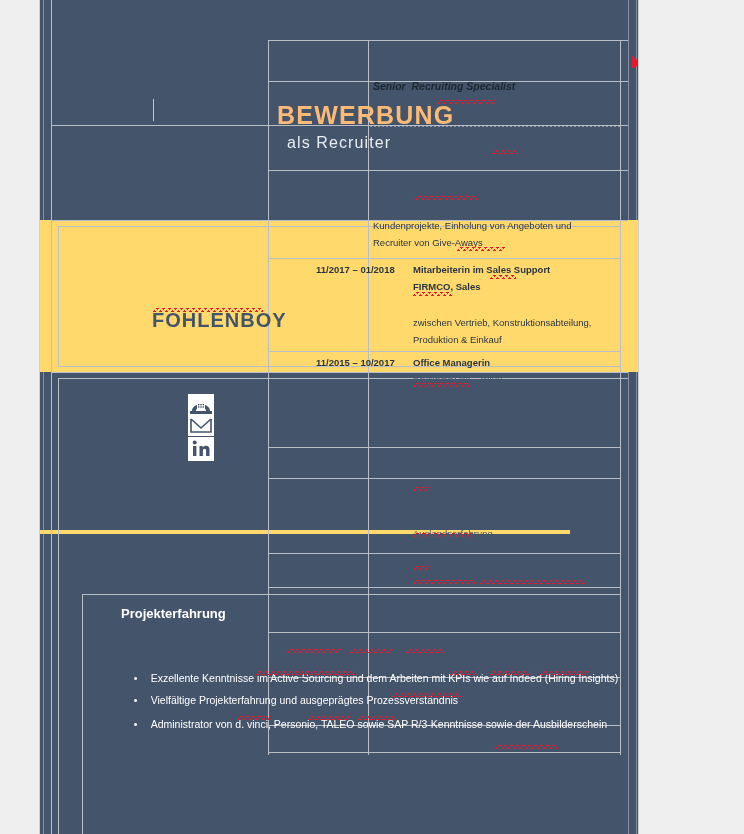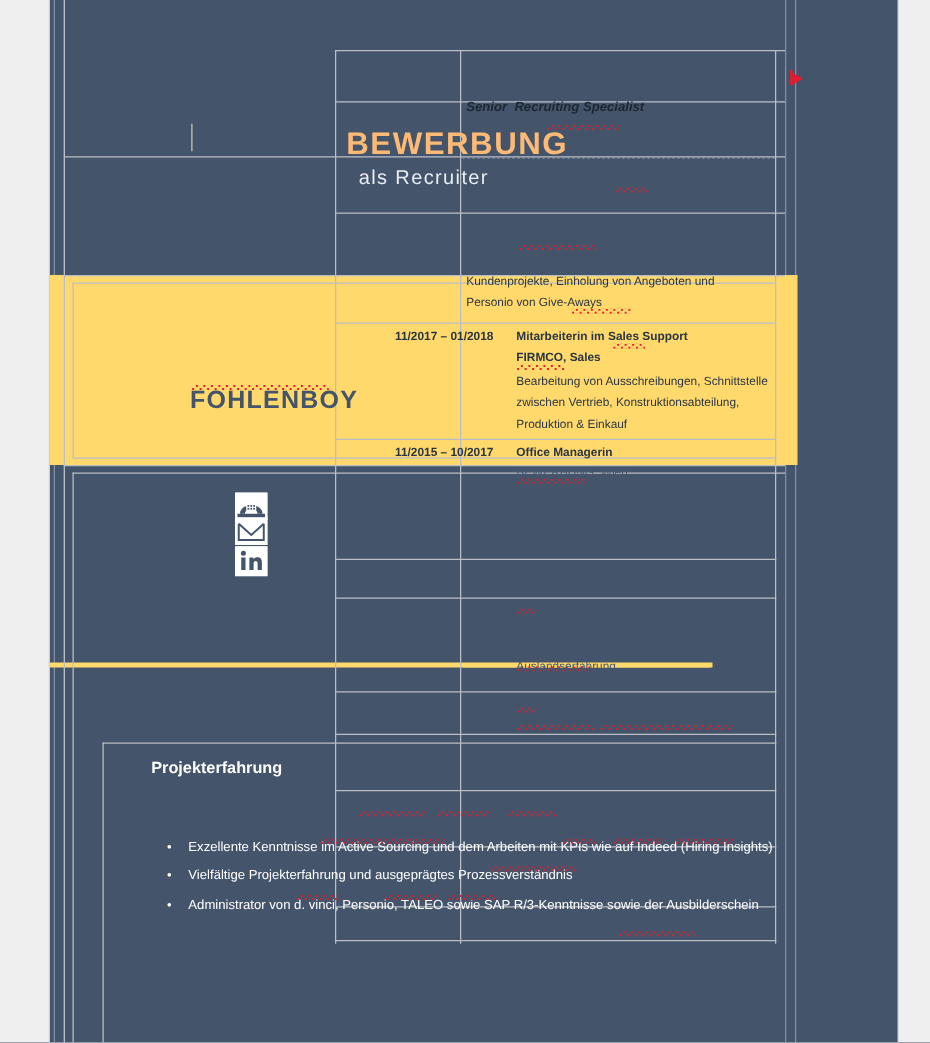--- a/index.html
+++ b/index.html
@@ -9,21 +9,21 @@
     background:#efefef;
     font-family:"Liberation Sans", sans-serif;
     overflow:hidden;
     position:relative;
   }
 
   
   #page{
     position:absolute;
     left:40px; top:0px;
-    width:678px; height:834px;
+    width:598px; height:834px;
     background:#44546a;
     box-shadow:0 0 0 1px #cfcfcf;
     overflow:hidden;
   }
   
   .rail{
     position:absolute;top:0;bottom:0;width:1px;background:#9aa6b5;opacity:.75;
   }
   #rail-left{left:3px;}
   #rail-left2{left:11px;}
@@ -166,29 +166,28 @@
 
   <div id="marker-tail"></div>
   <div id="marker"></div>
 
   <div id="caret"></div>
 
   <div class="name-big">FOHLENBOY</div>
   <div class="sq" style="left:113px;top:308px;width:110px;"></div>
 
   <div class="cv-body-dark" style="left:333px;top:217px;">Kundenprojekte, Einholung von Angeboten und</div>
-  <div class="cv-body-dark" style="left:333px;top:234px;">Personio von Give-Aways</div>
+  <div class="cv-body-dark" style="left:333px;top:234px;">Recruiter von Give-Aways</div>
   <div class="sq" style="left:417px;top:247px;width:48px;"></div>
 
   <div class="cv-date" style="left:276px;top:264px;">11/2017 – 01/2018</div>
   <div class="cv-role" style="left:373px;top:264px;">Mitarbeiterin im Sales Support</div>
   <div class="sq" style="left:450px;top:275px;width:26px;"></div>
   <div class="cv-role" style="left:373px;top:281px;">FIRMCO, Sales</div>
   <div class="sq" style="left:373px;top:292px;width:39px;"></div>
-  <div class="cv-body" style="left:373px;top:297px;">Bearbeitung von Ausschreibungen, Schnittstelle</div>
   <div class="cv-body" style="left:373px;top:314px;">zwischen Vertrieb, Konstruktionsabteilung,</div>
   <div class="cv-body" style="left:373px;top:331px;">Produktion &amp; Einkauf</div>
 
   <div class="cv-date" style="left:276px;top:357px;">11/2015 – 10/2017</div>
   <div class="cv-role" style="left:373px;top:357px;">Office Managerin</div>
   <div class="ghost" style="left:373px;top:373px;">BEWERBUNG, Wien</div>
   <div class="sq" style="left:373px;top:383px;width:56px;"></div>
 
   <div class="sq" style="left:397px;top:100px;width:58px;"></div>
   <div class="sq" style="left:452px;top:150px;width:26px;"></div>

